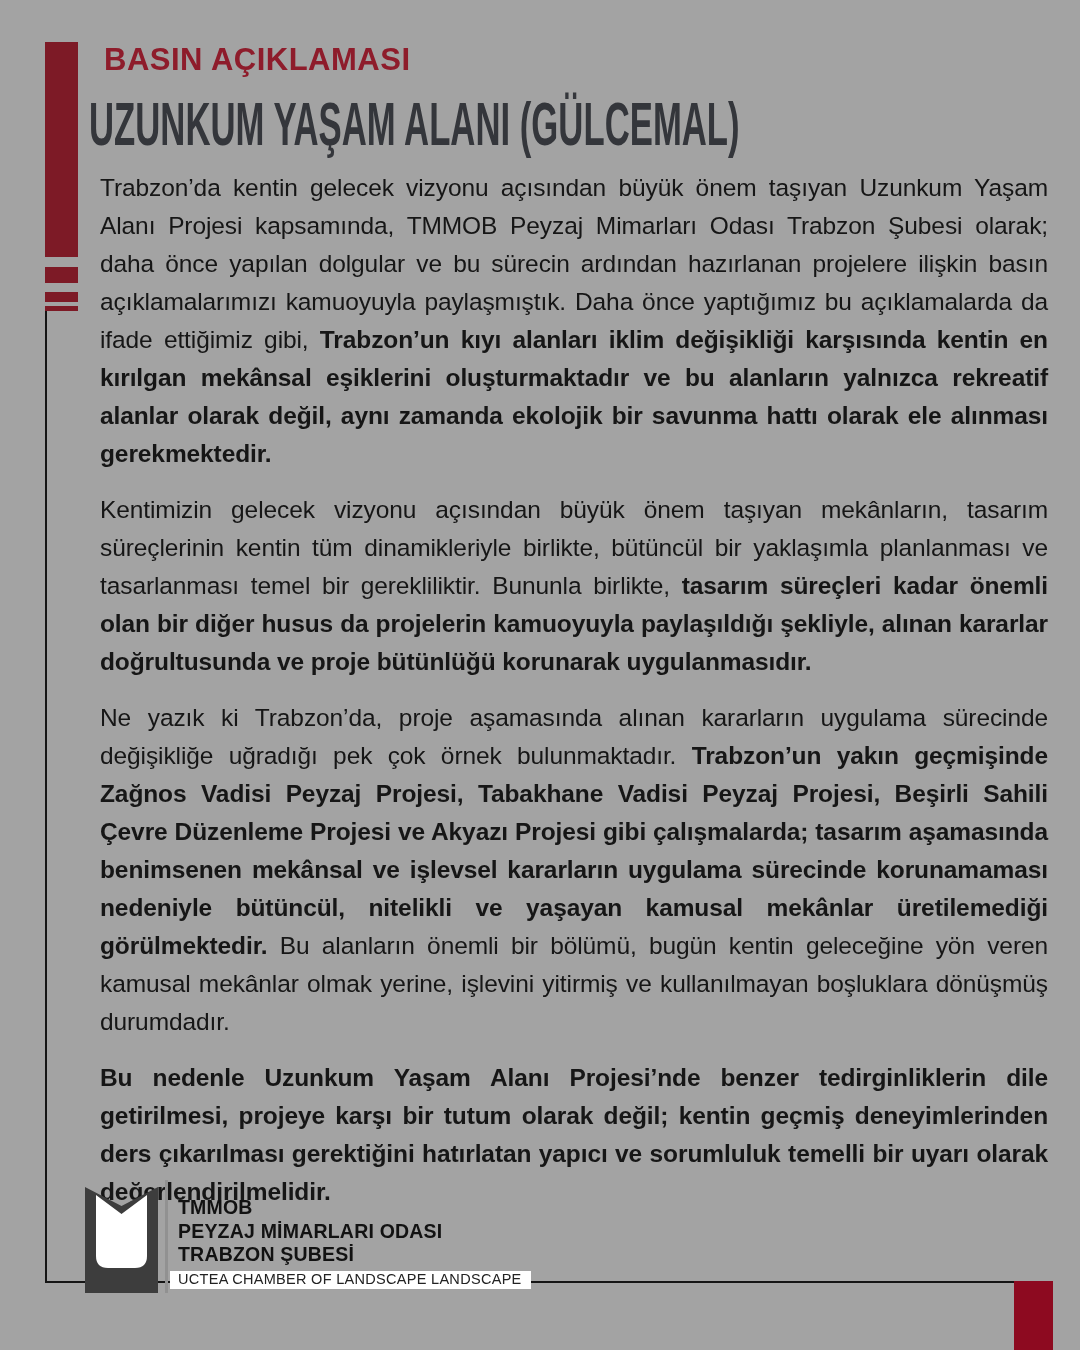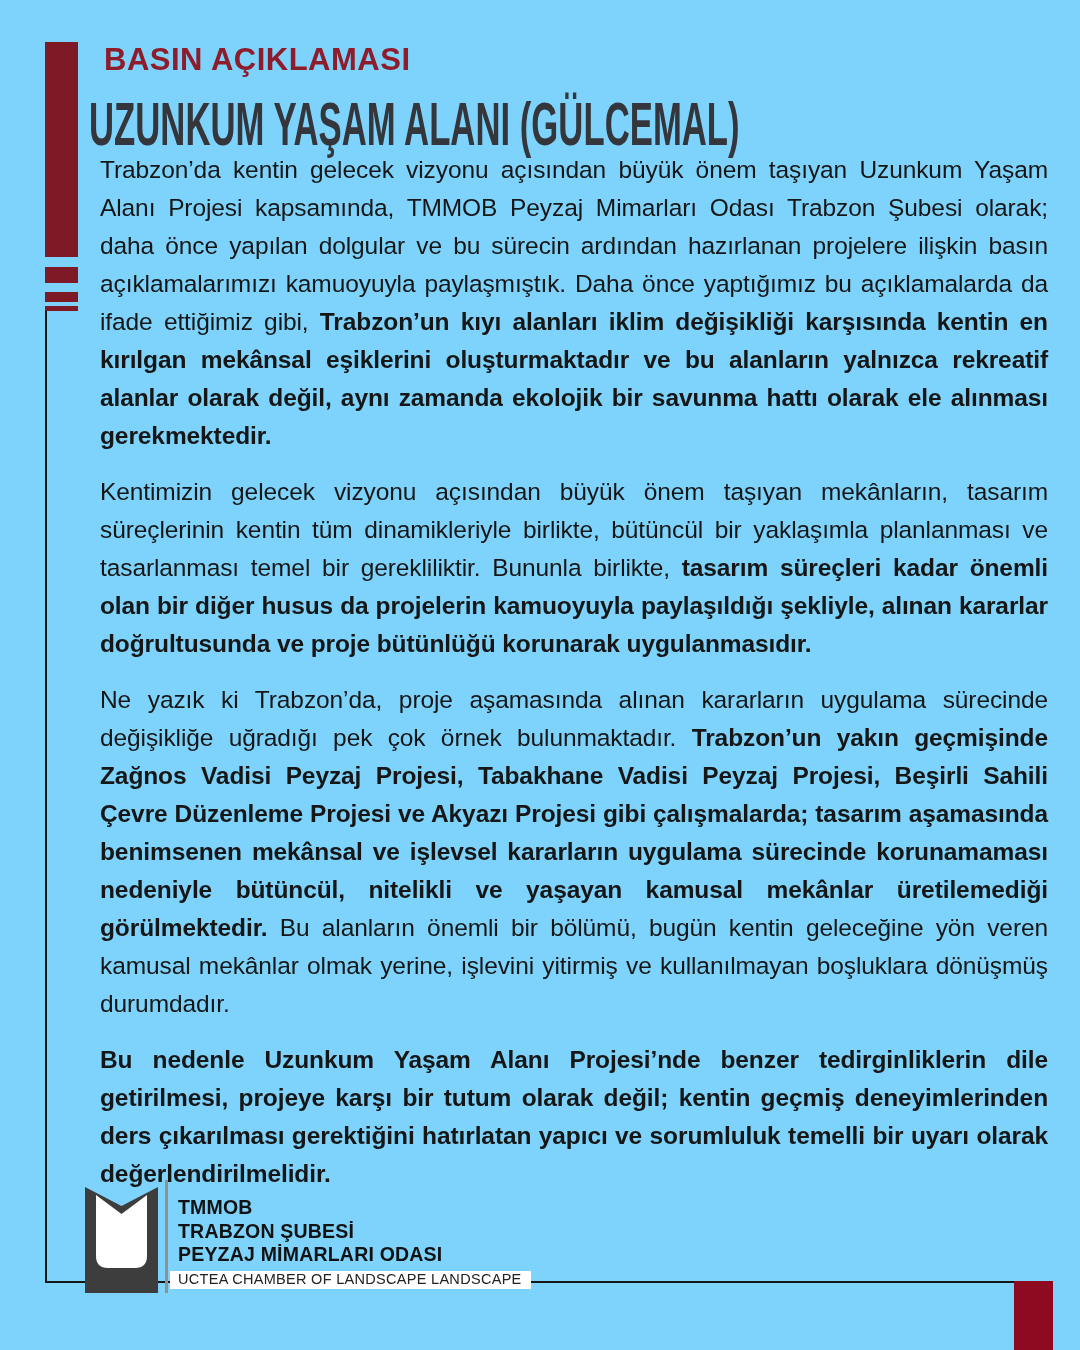--- a/index.html
+++ b/index.html
@@ -1,17 +1,17 @@
 <!DOCTYPE html>
 <html lang="tr" style="--maroon: #7d1a26; --crimson: #8d0a20; --kicker: #8e1c2b; --charcoal: #34363b; --rule: #151515; --sep: #919191;"><head>
 <meta charset="utf-8">
 <style>
   html,body { margin:0; padding:0; background:#e8e8e8; }
   .page {
-    position:relative; width:1080px; height:1350px; background:#7dd3fc;
+    position:relative; width:1080px; height:1350px; background:#a3a3a3;
     overflow:hidden; font-family:"Liberation Sans","DejaVu Sans",sans-serif;
     margin:0 auto;
   }
   
   .accent-bar   { position:absolute; left:45px; top:42px;  width:33px; height:215px; background:var(--maroon); }
   .accent-s1    { position:absolute; left:45px; top:267px; width:33px; height:16px;  background:var(--maroon); }
   .accent-s2    { position:absolute; left:45px; top:292px; width:33px; height:10px;  background:var(--maroon); }
   .accent-s3    { position:absolute; left:45px; top:306px; width:33px; height:5px;   background:var(--maroon); }
   .left-rule    { position:absolute; left:45px; top:311px; width:2px;  height:972px; background:var(--rule); }
   
@@ -24,21 +24,21 @@
     position:absolute; left:89px; top:88px;
     font-size:62px; font-weight:bold; color:var(--charcoal);
     transform:scaleX(0.56); transform-origin:left top; white-space:nowrap;
   }
   
   .body-text {
     position:absolute; left:100px; top:151px; width:948px;
     font-size:24.5px; line-height:38px; letter-spacing:-0.1px;
     text-align:justify; color:#161616;
   }
-  .body-text p { margin:0 0 18px 0; }
+  .body-text p { margin:18px 0 18px 0; }
   .b { font-weight:bold; }
   
   .footer-rule  { position:absolute; left:46px; top:1281px; width:968px; height:2px; background:var(--rule); }
   .logo         { position:absolute; left:85px; top:1180px; width:73px; height:113px; }
   .logo svg     { display:block; width:73px; height:113px; }
   .logo-sep     { position:absolute; left:165px; top:1180px; width:3px; height:113px; background:var(--sep); }
   .org-lines    { position:absolute; left:178px; top:1196px; font-weight:bold; font-size:19.5px;
                   line-height:23.5px; letter-spacing:0.2px; color:#121212; white-space:nowrap; }
   .org-en       { position:absolute; left:170px; top:1271px; font-size:14.5px; letter-spacing:0.3px;
                   color:#222; background:#ffffff; padding:0 9px 2px 8px; white-space:nowrap; }
@@ -70,20 +70,20 @@
   <div class="logo">
     <svg viewBox="0 0 73 113" xmlns="http://www.w3.org/2000/svg">
       <path d="M0,7 L36.5,26 L73,7 L73,113 L0,113 Z" fill="#3d3d3d"></path>
       <path d="M11,15 L36.5,34 L62,15 L62,76 Q62,88 50,88 L23,88 Q11,88 11,76 Z" fill="#ffffff"></path>
     </svg>
   </div>
   <div class="logo-sep"></div>
 
   <div class="org-lines" id="org-lines">
       <div>TMMOB</div>
+      <div>PEYZAJ MİMARLARI ODASI</div>
       <div>TRABZON ŞUBESİ</div>
-      <div>PEYZAJ MİMARLARI ODASI</div>
     </div>
   <div class="org-en">UCTEA CHAMBER OF LANDSCAPE LANDSCAPE</div>
 
   <div class="corner-block"></div>
 
 </div>
 
 </body></html>

